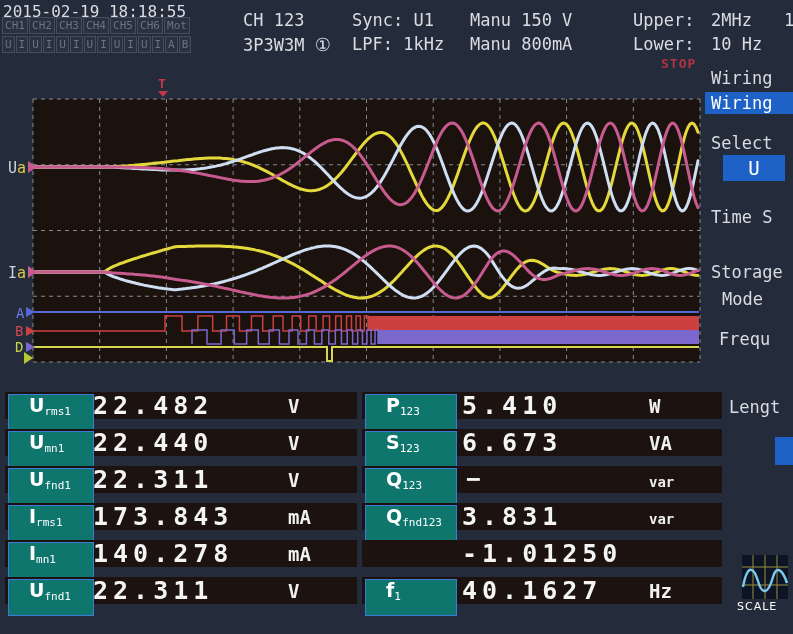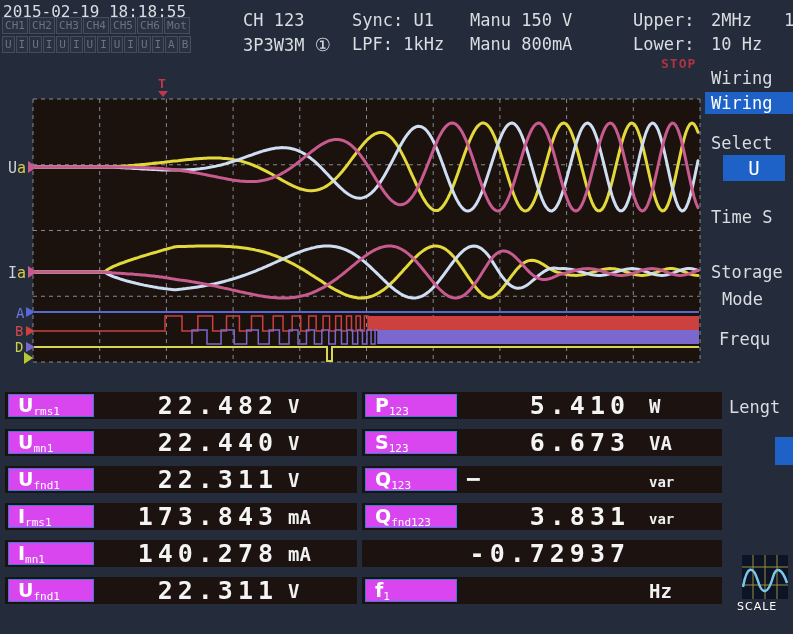--- a/index.html
+++ b/index.html
@@ -22,28 +22,28 @@
   #u-btn{left:723px;top:155px;width:62px;height:26px;line-height:26px;text-align:center;font-size:19px}
   #blank-btn{left:775px;top:437px;width:30px;height:28px}
   #scale-box{position:absolute;left:742px;top:555px;width:46px;height:44px;background:#0c1426}
   #scale-label{position:absolute;left:737px;top:600px;font-family:"DejaVu Sans",sans-serif;
                font-weight:normal;font-size:11px;letter-spacing:1px;color:#ffffff}
   
   .tcol{position:absolute;top:392px}
   #tcol-left{left:5px;width:352px}
   #tcol-right{left:362px;width:360px}
   .trow{position:relative;width:100%;height:27px;margin-bottom:10px;background:#1c1310}
-  .tlabel{position:absolute;left:3px;top:2px;height:23px;box-sizing:border-box;
-          background:#d946ef;border:1px solid #3e7bd8;color:#fff;padding-left:9px}
+  .tlabel{position:absolute;left:3px;top:2px;height:37px;box-sizing:border-box;
+          background:#0f766e;border:1px solid #3e7bd8;color:#fff;padding-left:20px}
   #tcol-left .tlabel{width:86px}
   #tcol-right .tlabel{width:92px}
   .lmain{font-family:"DejaVu Sans",sans-serif;font-size:19px;font-weight:bold;line-height:20px}
   .lsub{font-size:11px;position:relative;top:3px;letter-spacing:0}
   .tval{position:absolute;top:0;height:27px;line-height:27px;font-size:25px;font-weight:bold;
-        letter-spacing:5px;text-align:right;color:#f4f4f4}
+        letter-spacing:5px;text-align:left;color:#f4f4f4}
   #tcol-left .tval{left:88px;width:185px}
   #tcol-right .tval{left:100px;width:168px}
   .tsign{position:absolute;left:104px;top:0;height:27px;line-height:26px;font-size:24px;font-weight:bold;color:#f4f4f4}
   .tunit{position:absolute;top:3px;font-size:19px;font-weight:bold;color:#f0f0f0}
   #tcol-left .tunit{left:283px}
   #tcol-right .tunit{left:287px}
   .tunit.small{font-size:14px;top:8px;font-weight:bold}
   svg text{font-family:"DejaVu Sans Mono",monospace}
 </style>
 </head>
@@ -196,26 +196,27 @@
       <span class="tunit small">var</span>
     </div>
     <div class="trow">
       <div class="tlabel"><span class="lmain">Q</span><span class="lsub">fnd123</span></div>
       <span class="tsign"></span>
       <span class="tval">3.831</span>
       <span class="tunit small">var</span>
     </div>
     <div class="trow">
       <span class="tsign"></span>
-      <span class="tval">-0.72937</span>
+      <span class="tval">-1.01250</span>
       <span class="tunit"></span>
     </div>
     <div class="trow">
       <div class="tlabel"><span class="lmain">f</span><span class="lsub">1</span></div>
       <span class="tsign"></span>
+      <span class="tval">40.1627</span>
       <span class="tunit">Hz</span>
     </div>
   </div>
 
   <span class="abs sb" style="left:711px;top:68px">Wiring</span>
   <div class="sbbtn" id="wiring-btn">Wiring</div>
   <span class="abs sb" style="left:711px;top:133px">Select</span>
   <div class="sbbtn" id="u-btn">U</div>
   <span class="abs sb" style="left:711px;top:207px">Time S</span>
   <span class="abs sb" style="left:711px;top:262px">Storage</span>

